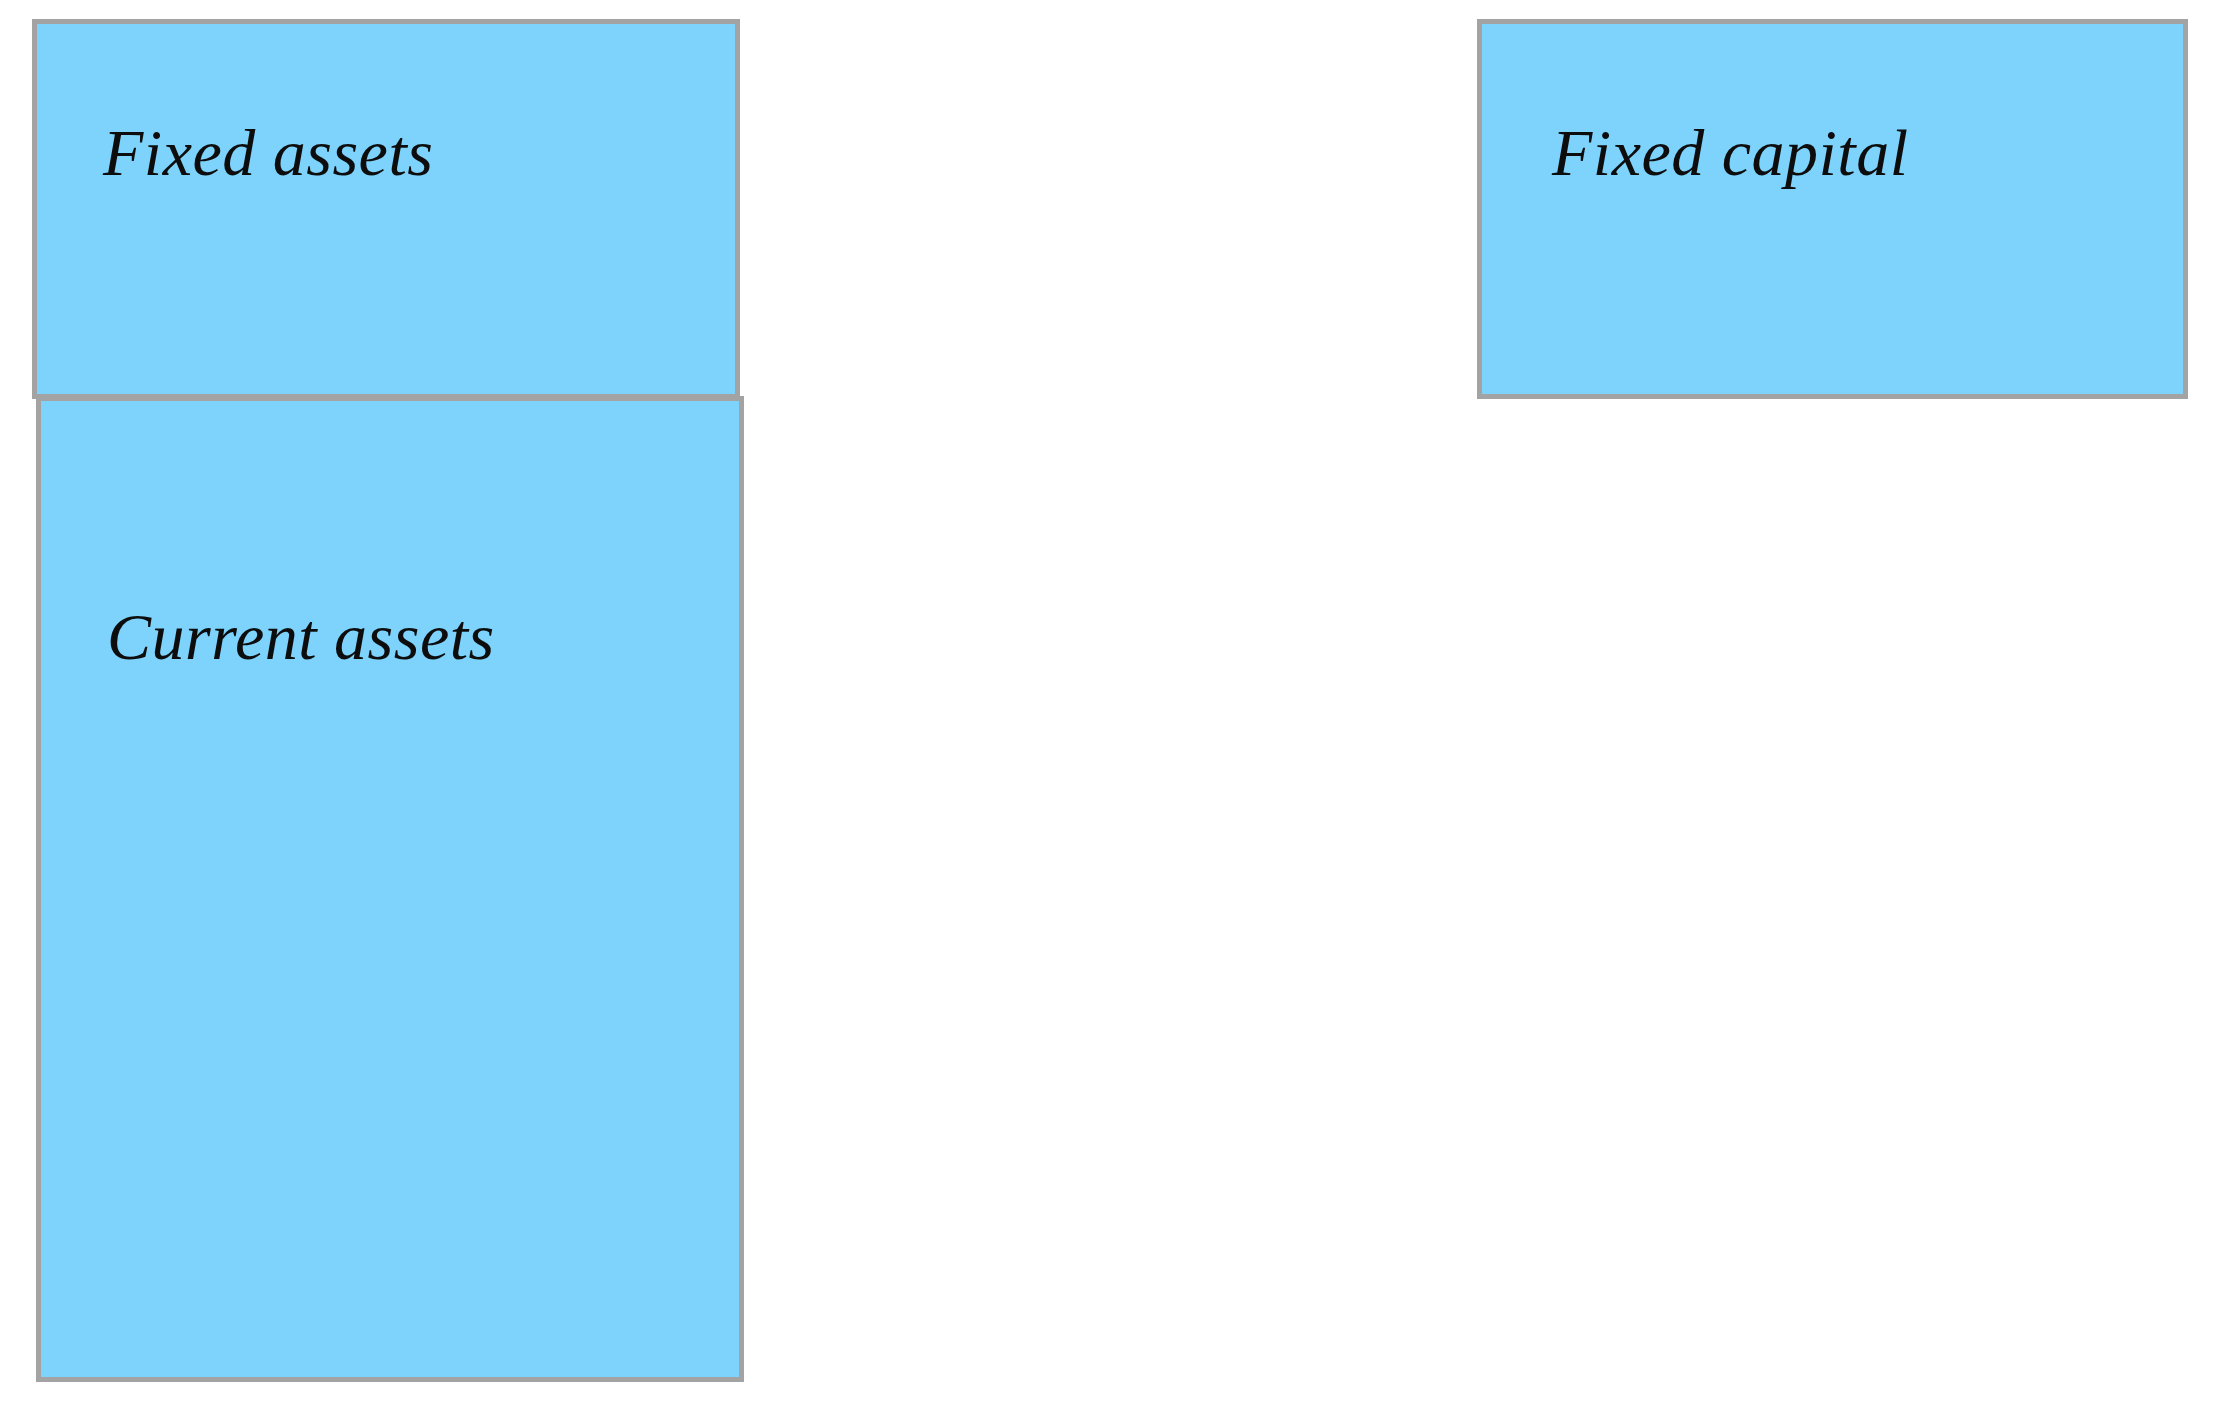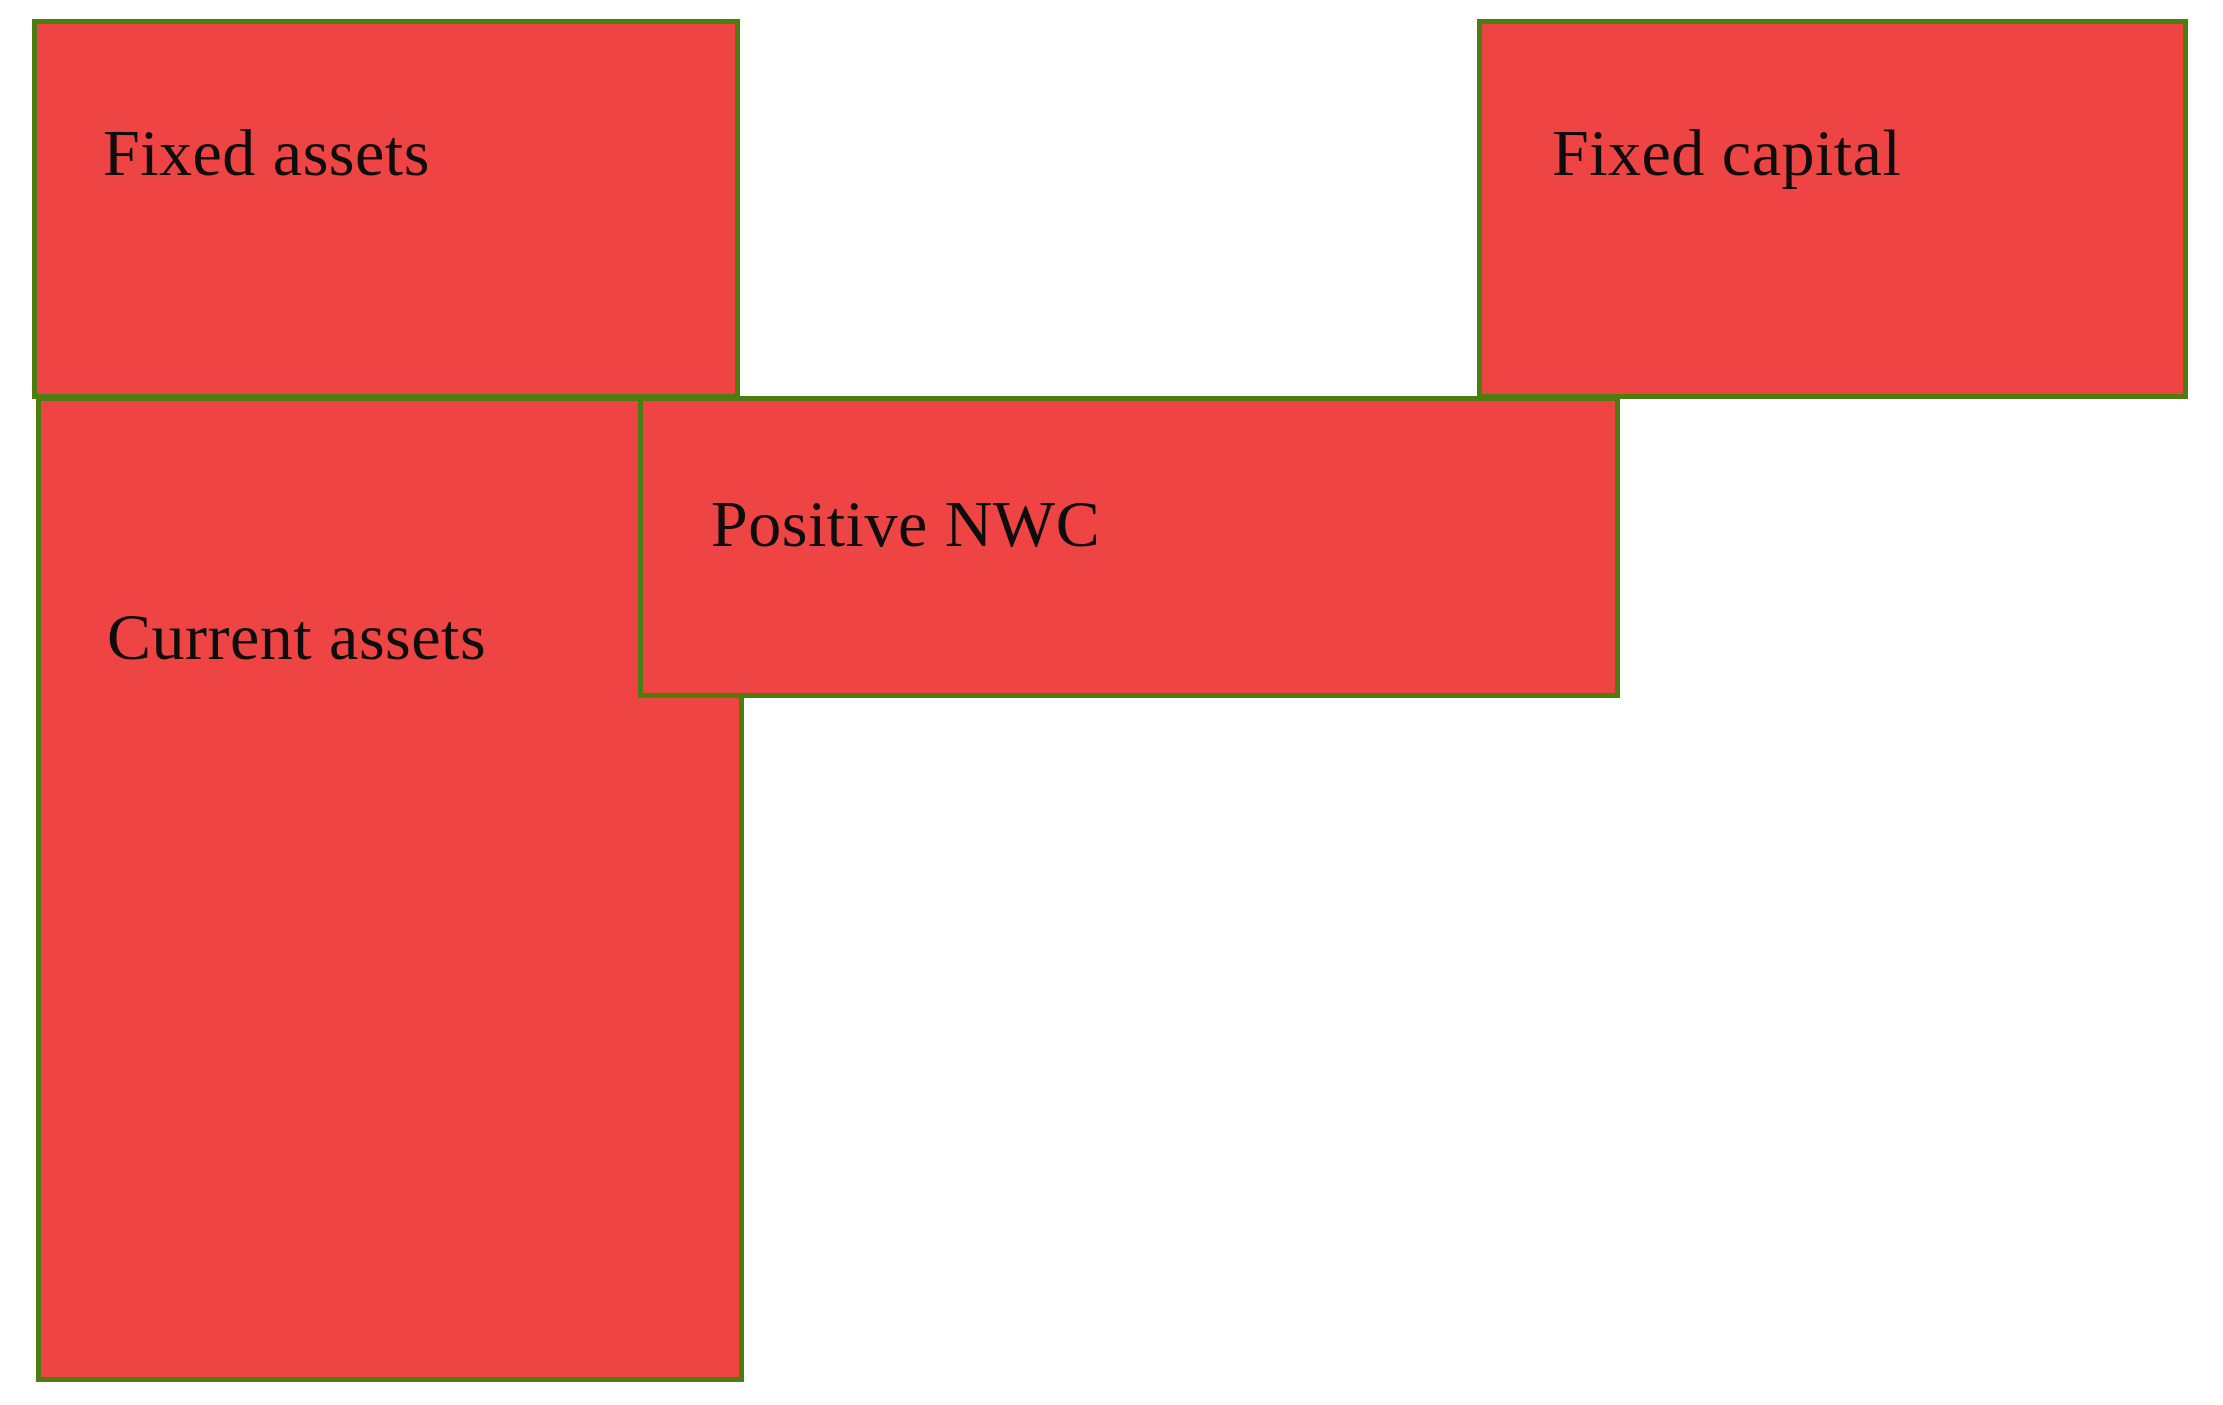--- a/index.html
+++ b/index.html
@@ -14,22 +14,23 @@
   #canvas {
     position: relative;
     width: 2223px;
     height: 1405px;
     background: #ffffff;
     overflow: hidden;
   }
   .box {
     position: absolute;
     box-sizing: border-box;
-    border: 5px solid #4d7c0f;
-    background: #ef4444;
+    border: 5px solid #a3a3a3;
+    background: #7dd3fc;
+    font-style: italic;
   }
   .box-label {
     position: absolute;
     font-size: 66px;
     line-height: 1.55;
     letter-spacing: 0.5px;
     color: #0d0d0d;
     white-space: pre-line;
   }
 
@@ -90,17 +91,14 @@
 
   <div class="box" id="box-current-assets">
     <span class="box-label" id="label-current-assets">Current assets</span>
   </div>
 
   <div class="box" id="box-fixed-capital">
     <span class="box-label" id="label-fixed-capital">Fixed capital</span>
   </div>
 
 
-  <div class="box" id="box-positive-nwc">
-    <span class="box-label" id="label-positive-nwc">Positive NWC</span>
-  </div>
 
 </div>
 
 </body></html>

